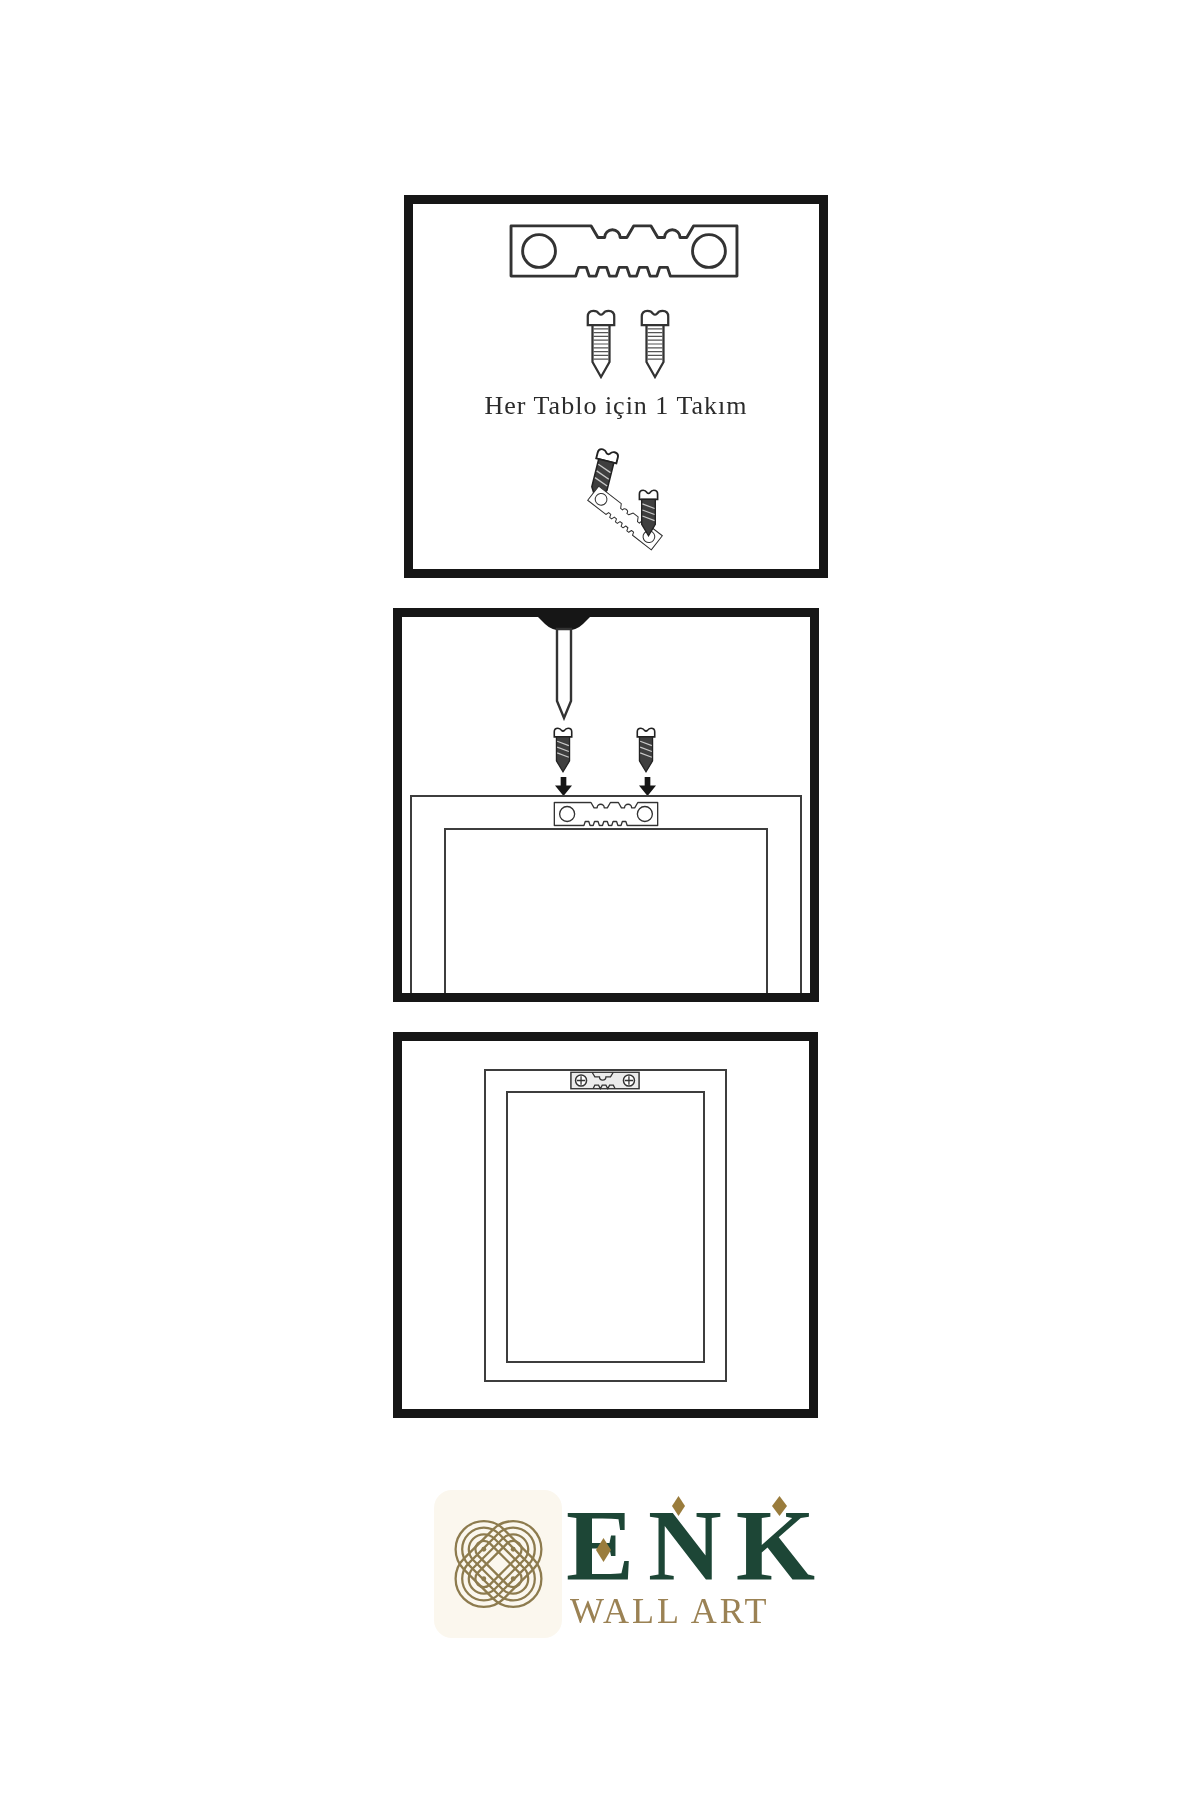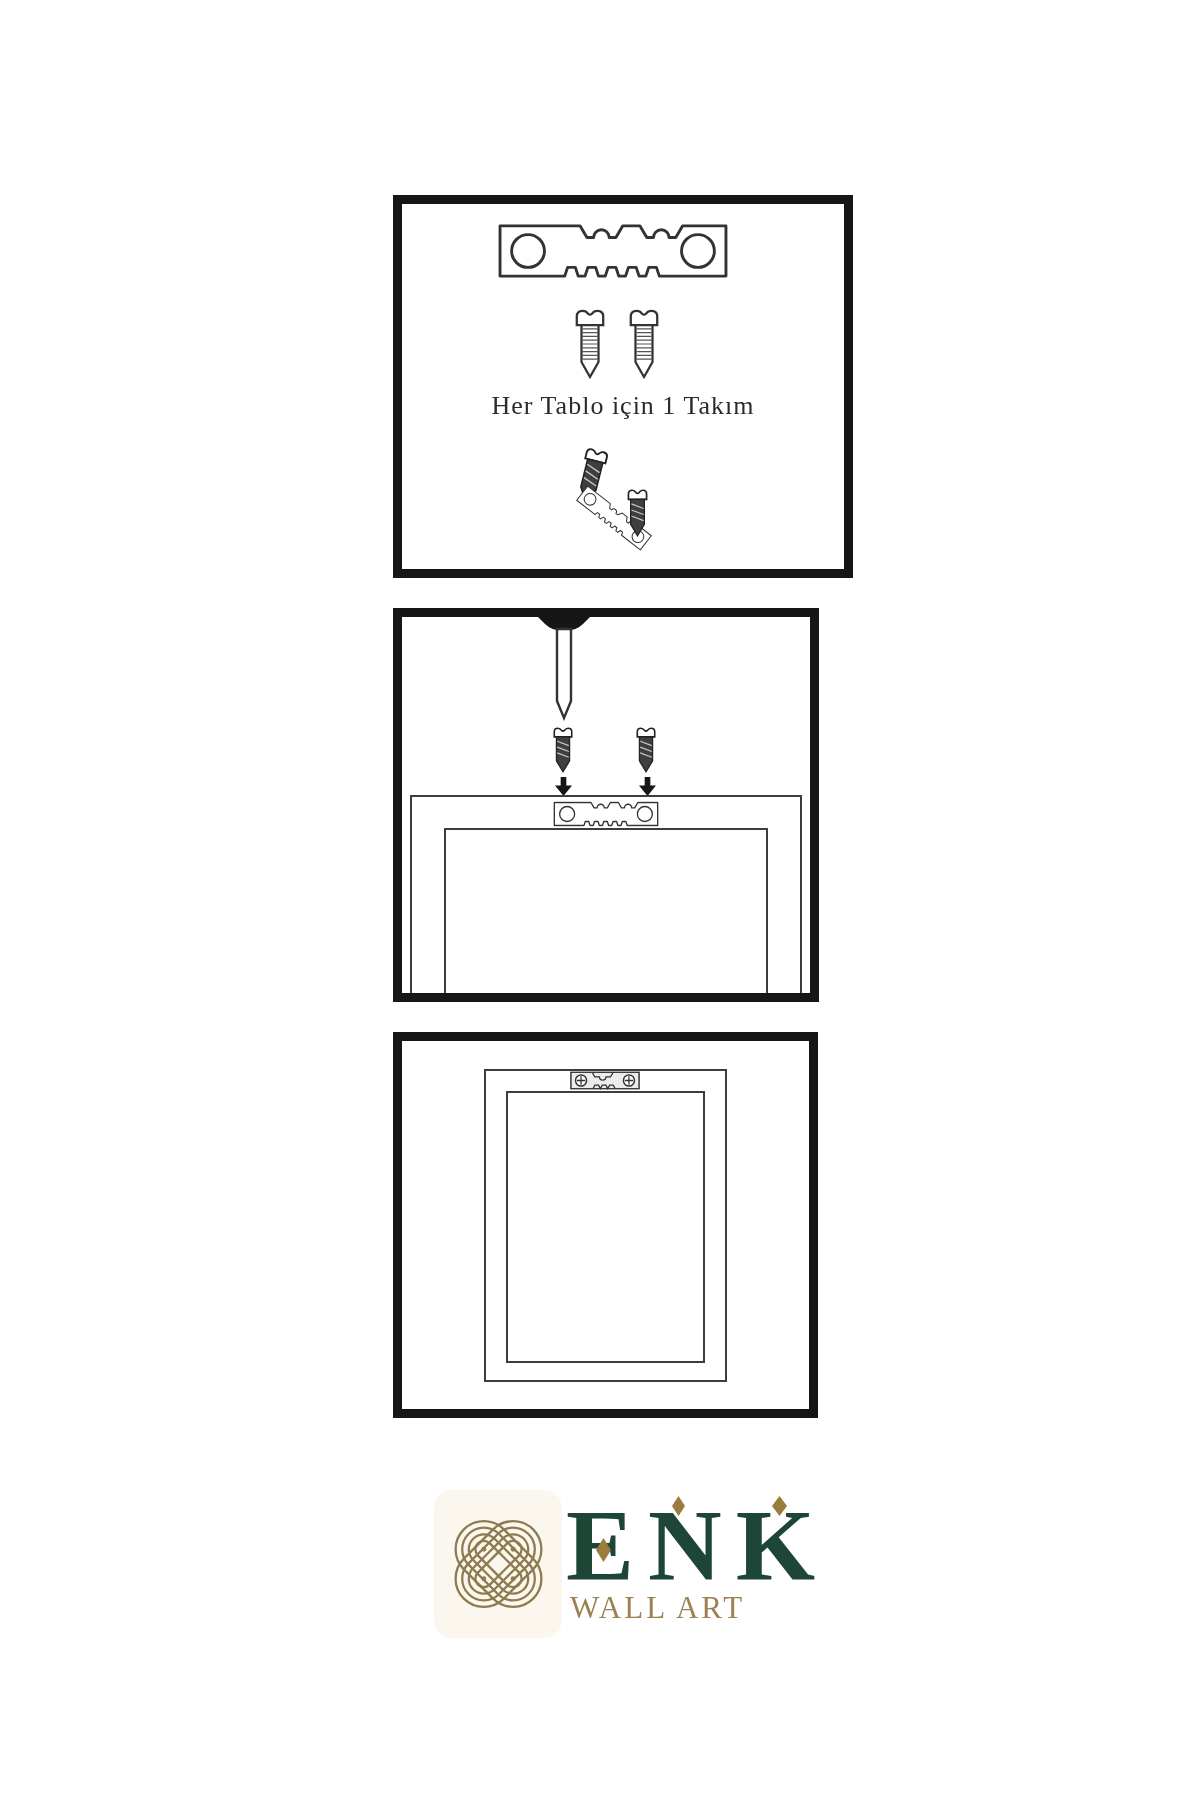--- a/index.html
+++ b/index.html
@@ -1,33 +1,33 @@
 <!DOCTYPE html>
 <html style="--page-bg: #ffffff; --logo-green: #1d4636; --tagline-gold: #9b8254; --diamond-gold: #9a7c3c;"><head>
 <meta charset="utf-8">
 <style>
   html,body{margin:0;padding:0;background:#fff;}
   .canvas{position:relative;width:1200px;height:1800px;background:var(--page-bg,#ffffff);
           font-family:"Liberation Serif",serif;overflow:hidden;margin:0 auto;}
   .panel{position:absolute;border:9px solid #161616;background:#fff;box-sizing:border-box;}
-  #panel1{left:393px;top:195px;width:460px;height:383px;}
+  #panel1{left:404px;top:195px;width:424px;height:383px;}
   #panel2{left:393px;top:608px;width:426px;height:394px;}
   #panel3{left:393px;top:1032px;width:425px;height:386px;}
   .abs{position:absolute;}
   .caption{position:absolute;left:0;right:0;top:185px;text-align:center;
            font-size:26px;letter-spacing:1px;color:#2b2b2b;line-height:34px;}
   .frame-rect{position:absolute;box-sizing:border-box;border:2px solid #3d3d3d;background:#fff;}
   .frame-rect.open-bottom{border-bottom:none;}
   
   .brand{position:absolute;left:420px;top:1482px;width:400px;height:180px;}
   .knot-wrap{position:absolute;left:14px;top:8px;width:128px;height:148px;
              background:#fbf7ee;border-radius:18px;display:flex;align-items:center;justify-content:center;}
   .wordmark{position:absolute;left:146px;top:13px;font-weight:bold;font-size:102px;line-height:1;
             letter-spacing:14px;color:var(--logo-green,#1d4636);}
-  .tagline{position:absolute;left:150px;top:108px;font-size:31px;letter-spacing:3px;
+  .tagline{position:absolute;left:150px;top:108px;font-size:36px;letter-spacing:3px;
            color:var(--tagline-gold,#9b8254);}
   .diamond{position:absolute;background:var(--diamond-gold,#9a7c3c);
            clip-path:polygon(50% 0,100% 50%,50% 100%,0 50%);}
   .d1{left:176px;top:56px;width:15px;height:24px;}
   .d2{left:252px;top:14px;width:13px;height:20px;}
   .d3{left:352px;top:14px;width:15px;height:20px;}
   svg{display:block;}
 </style>
 </head>
 <body>

